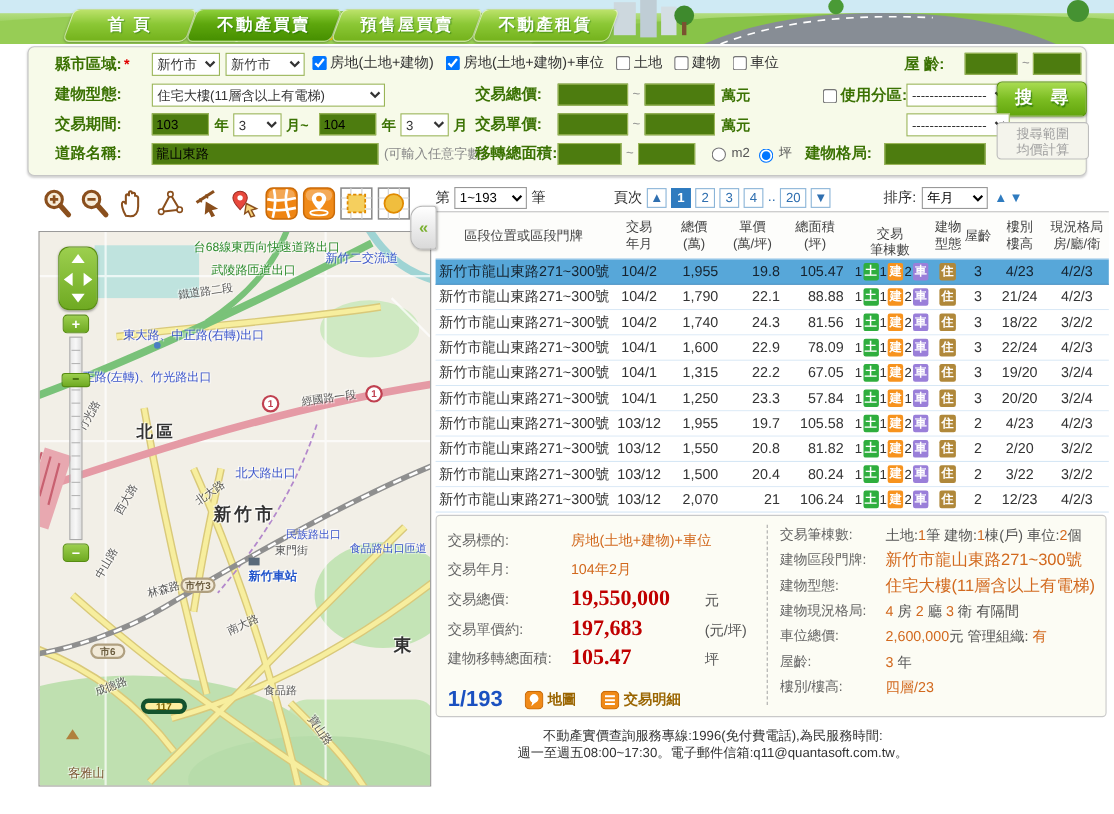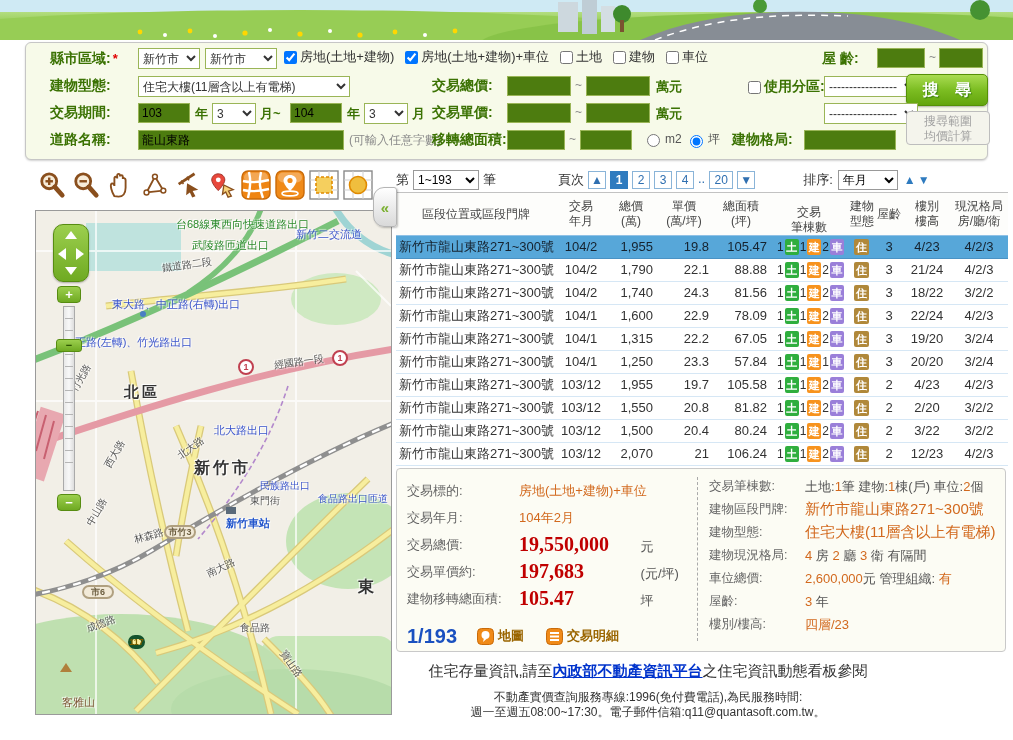--- a/index.html
+++ b/index.html
@@ -58,21 +58,21 @@
     box-sizing:content-box;overflow:hidden;background:#f2efe7;cursor:grab;}
   .map svg{position:absolute;left:0;top:0;}
   .map-label{position:absolute;white-space:nowrap;text-shadow:1px 1px 1px #fff,-1px -1px 1px #fff;
     pointer-events:none;font-weight:normal;}
   .ml-blue{color:#3b55cc}.ml-green{color:#2a8a2a}.ml-road{color:#555}
   .ml-district{color:#333;font-weight:bold;letter-spacing:3px}
   .ml-station{color:#2255cc;font-weight:bold}.ml-mountain{color:#7a5230}
   .rbadge{position:absolute;display:flex;align-items:center;justify-content:center;
     font-size:9px;font-weight:bold;pointer-events:none;box-sizing:border-box;}
   .rb-red{width:16px;height:16px;border-radius:50%;border:2px solid #c04050;background:#fff;color:#c04050;}
-  .rb-yellow{width:17px;height:14px;border-radius:8px;border:4px solid #14532d;background:#fdf0a0;color:#7a6000;}
+  .rb-yellow{width:42px;height:14px;border-radius:8px;border:4px solid #14532d;background:#fdf0a0;color:#7a6000;}
   .rb-beige{width:32px;height:14px;border-radius:8px;border:2px solid #b0a080;background:#f2ead8;color:#6b5d3f;}
   .dirpad{position:absolute;left:17px;top:13px;width:34px;height:56px;border-radius:10px;
     background:linear-gradient(180deg,#9ccf4e,#6faa22);border:1px solid #578c12;box-shadow:0 1px 2px rgba(0,0,0,.3);cursor:pointer;}
   .arr{position:absolute;width:0;height:0;}
   .arr-up{left:11px;top:6px;border-left:6px solid transparent;border-right:6px solid transparent;border-bottom:8px solid #fff;}
   .arr-down{left:11px;bottom:6px;border-left:6px solid transparent;border-right:6px solid transparent;border-top:8px solid #fff;}
   .arr-left{left:4px;top:23px;border-top:6px solid transparent;border-bottom:6px solid transparent;border-right:8px solid #fff;}
   .arr-right{right:4px;top:23px;border-top:6px solid transparent;border-bottom:6px solid transparent;border-left:8px solid #fff;}
   .zoom-btn{position:absolute;width:24px;height:17px;border-radius:4px;background:linear-gradient(180deg,#9ccf4e,#6faa22);
     border:1px solid #578c12;color:#fff;font-weight:bold;font-size:13px;line-height:15px;text-align:center;cursor:pointer;box-sizing:border-box;}
@@ -164,20 +164,38 @@
       <circle cx="215" cy="36" r="2" fill="#ffffff"></circle>
     <circle cx="245" cy="33" r="2.6" fill="#ffd700"></circle>
       <circle cx="270" cy="30" r="2" fill="#ffffff"></circle>
     <circle cx="300" cy="34" r="2.6" fill="#ffd700"></circle>
       <circle cx="330" cy="31" r="2" fill="#ffffff"></circle>
     <circle cx="360" cy="35" r="2.6" fill="#ffd700"></circle>
       <circle cx="395" cy="32" r="2.4" fill="#ffd700"></circle>
     <circle cx="425" cy="35" r="2" fill="#ffffff"></circle>
       <circle cx="455" cy="31" r="2.4" fill="#ffd700"></circle>
   </svg>
+  <div class="tabbar">
+    <div class="tab t0">
+        <i class="tab-bg"></i>
+        <span>首 頁</span>
+      </div>
+    <div class="tab t1 active">
+        <i class="tab-bg"></i>
+        <span>不動產買賣</span>
+      </div>
+    <div class="tab t2">
+        <i class="tab-bg"></i>
+        <span>預售屋買賣</span>
+      </div>
+    <div class="tab t3">
+        <i class="tab-bg"></i>
+        <span>不動產租賃</span>
+      </div>
+  </div>
 </div>
 
 <div class="form-panel">
 
   <span class="fp f-label" style="left:8px;top:7px"><span>縣市區域:</span><span class="req">*</span></span>
   <select class="fp f-select" style="left:96px;top:5px;width:62px">
       <option>新竹市</option>
     </select>
   <select class="fp f-select" style="left:163px;top:5px;width:72px">
       <option>新竹市</option>
@@ -805,16 +823,15 @@
             <rect x="0.5" y="0.5" width="16" height="16" rx="4" fill="#f08a18" stroke="#c96a08"></rect>
             <path d="M4,5 H13 M4,8.5 H13 M4,12 H13" stroke="#fff" stroke-width="1.8"></path>
           </svg>
         <span>交易明細</span>
       </span>
     </div>
   </div>
 </div>
 
 <div class="footer">
-  <div class="foot1"><span>住宅存量資訊,請至</span><a>內政部不動產資訊平台</a><span>之住宅資訊動態看板參閱</span></div>
   <div class="foot-small">不動產實價查詢服務專線:1996(免付費電話),為民服務時間:</div>
   <div class="foot-small">週一至週五08:00~17:30。電子郵件信箱:q11@quantasoft.com.tw。</div>
 </div>
 
 </body></html>

